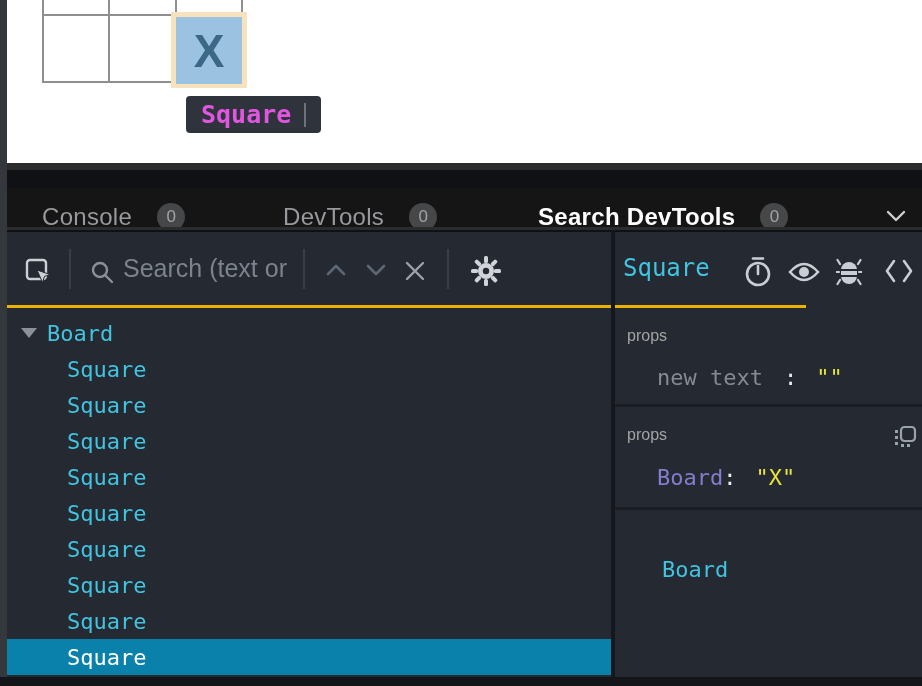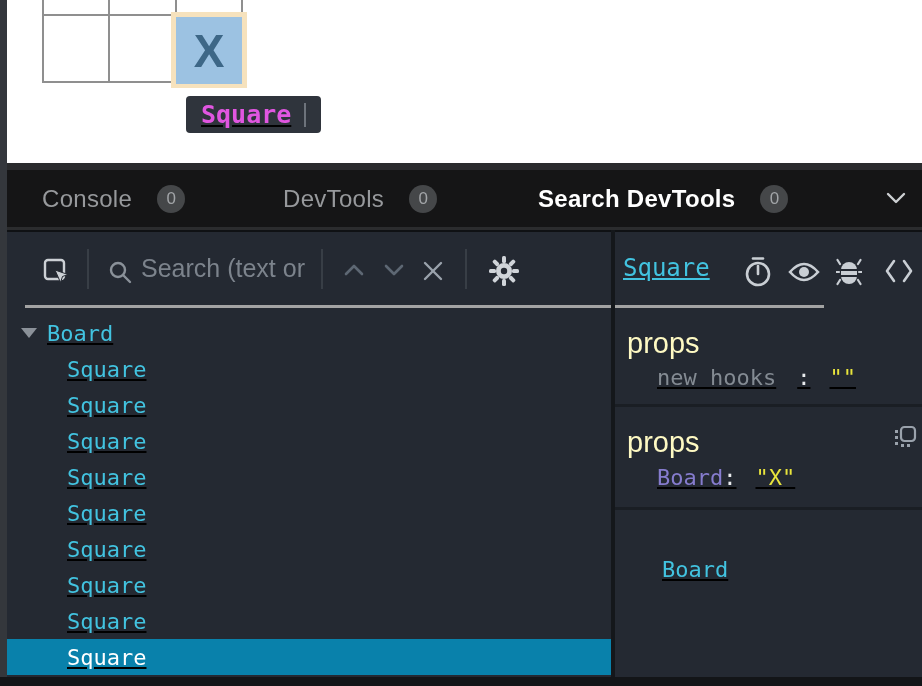--- a/index.html
+++ b/index.html
@@ -3,70 +3,70 @@
 <meta charset="utf-8">
 <style>
   :root{
     --accent-cyan:#42c3e0; --selected-row-blue:#0981ab; --string-yellow:#e8e43c;
     --state-purple:#867cce; --component-magenta:#e156e1; --highlight-fill-blue:#9cc2e2;
     --highlight-pad-tan:#f6e2bd; --panel-bg:#242932; --tabbar-bg:#151516;
   }
   *{box-sizing:border-box; margin:0; padding:0;}
   html,body{width:922px;height:686px;}
   body{position:relative; overflow:hidden; background:#101114; font-family:"Liberation Sans",sans-serif;}
-  .mono{font-family:"DejaVu Sans Mono",monospace;text-decoration:underline;}
+  .mono{font-family:"DejaVu Sans Mono",monospace;}
   .abs{position:absolute;}
 
   
   #left-edge{left:0;top:0;width:7px;height:686px;background:#34373c;z-index:9;}
   #page-top{left:7px;top:0;width:915px;height:163px;background:#ffffff;overflow:hidden;}
   .gridline{position:absolute;background:#8f8f8f;}
   .v{width:2px;top:0;height:82px;}
   .h{height:2px;left:35px;width:201px;}
   #hl-pad{left:164px;top:12px;width:76px;height:76px;background:var(--highlight-pad-tan);}
   #hl-fill{left:169px;top:17px;width:66px;height:67px;background:var(--highlight-fill-blue);
            display:flex;align-items:center;justify-content:center;
            color:#3d6787;font-weight:bold;font-size:46px;font-family:"Liberation Sans",sans-serif;}
   #el-tooltip{left:179px;top:96px;height:37px;background:#2f343c;border-radius:4px;
               display:inline-flex;align-items:center;padding:0 15px;gap:13px;z-index:5;}
   #el-tooltip .tt-name{color:var(--component-magenta);font-weight:bold;font-size:25px;}
   #el-tooltip .tt-sep{width:2px;height:24px;background:#6d737b;}
   #el-tooltip .tt-dims{color:#cdd1d6;font-weight:bold;font-size:25px;}
 
   
   #strip-top{left:0;top:163px;width:922px;height:7px;background:#2a2b2d;}
-  #tab-bar{left:0;top:170px;width:922px;height:57px;background:var(--tabbar-bg);}
+  #tab-bar{left:0;top:188px;width:922px;height:57px;background:var(--tabbar-bg);}
   .tab{position:absolute;top:0;height:57px;display:flex;align-items:center;gap:25px;cursor:default;}
   .tab .tab-label{font-size:24px;color:#97999c;letter-spacing:0.3px;}
   .tab.active .tab-label{color:#ffffff;font-weight:bold;}
   .badge{width:28px;height:28px;border-radius:50%;background:#454749;color:#a2a5a8;
          font-size:17px;display:flex;align-items:center;justify-content:center;}
   #strip-mid{left:0;top:227px;width:922px;height:3px;background:#2b2c2e;}
 
   
   #devtools{left:0;top:230px;width:922px;height:447px;background:var(--panel-bg);border-top:2px solid #0f1114;}
   #vdivider{left:611px;top:230px;width:4px;height:447px;background:#14171b;z-index:4;}
-  #toolbar{left:25px;top:232px;width:799px;height:76px;border-bottom:3px solid #a3a3a3;}
+  #toolbar{left:7px;top:232px;width:799px;height:76px;border-bottom:3px solid #eab308;}
   .tb-divider{position:absolute;width:2px;height:40px;top:17px;background:#383e46;}
   .tb-icon{position:absolute;top:26px;}
   #search-placeholder{position:absolute;left:116px;top:22px;font-size:25px;color:#7c838c;}
   #rd-selected{position:absolute;left:623px;top:254px;font-size:24px;color:var(--accent-cyan);z-index:5;}
   .rh-icon{position:absolute;top:256px;z-index:5;}
 
   
   #tree{left:7px;top:315px;width:604px;}
   .tree-row{height:36px;display:flex;align-items:center;font-size:22px;color:var(--accent-cyan);cursor:default;}
   .tree-row .expander{width:0;height:0;border-left:8px solid transparent;border-right:8px solid transparent;
                       border-top:10px solid #8b9199;margin-left:14px;margin-right:10px;}
   .tree-row.depth1{padding-left:60px;}
   .tree-row.selected{background:var(--selected-row-blue);color:#ffffff;}
 
   
   #inspector{left:615px;top:311px;width:307px;height:366px;}
-  .insp-header{position:absolute;left:12px;font-size:29px;color:#fef9c3;}
+  .insp-header{position:absolute;left:12px;font-size:16px;color:#a3a3a3;}
   .insp-divider{position:absolute;left:0;width:307px;height:3px;background:#1a1e24;}
   .kv{position:absolute;font-size:22px;}
   .kv .k-gray{color:#848b93;}
   .kv .k-purple{color:var(--state-purple);}
   .kv .colon{color:#e9ebee;}
   .kv .v-yellow{color:var(--string-yellow);}
   .kv .v-cyan{color:var(--accent-cyan);}
 
   #bottom-bar{left:0;top:677px;width:922px;height:9px;background:#131518;z-index:10;}
 </style>
@@ -223,21 +223,21 @@
   </div>
     <div class="tree-row depth1 selected">
 
     <span class="tree-label">Square</span>
   </div>
   </div>
 
 <div id="inspector" class="abs">
   <div class="insp-header" style="top:16px">props</div>
   <div class="kv mono" style="left:42px;top:54px">
-    <span class="k-gray">new hooks</span><span class="colon" style="margin-left:21px">:</span><span class="v-yellow" style="margin-left:19px">""</span>
+    <span class="k-gray">new text</span><span class="colon" style="margin-left:21px">:</span><span class="v-yellow" style="margin-left:19px">""</span>
   </div>
   <div class="insp-divider" style="top:93px"></div>
 
   <div class="insp-header" style="top:115px">props</div>
   <svg class="abs" style="left:278px;top:114px" width="24" height="24" viewBox="0 0 24 24">
     <rect x="8" y="2" width="14" height="14" rx="3.5" fill="none" stroke="#9aa2ac" stroke-width="2.2"></rect>
     <g fill="#9aa2ac">
       <rect x="2" y="5" width="3" height="3"></rect>
         <rect x="2" y="11" width="3" height="3"></rect>
         <rect x="2" y="17" width="3" height="3"></rect>

